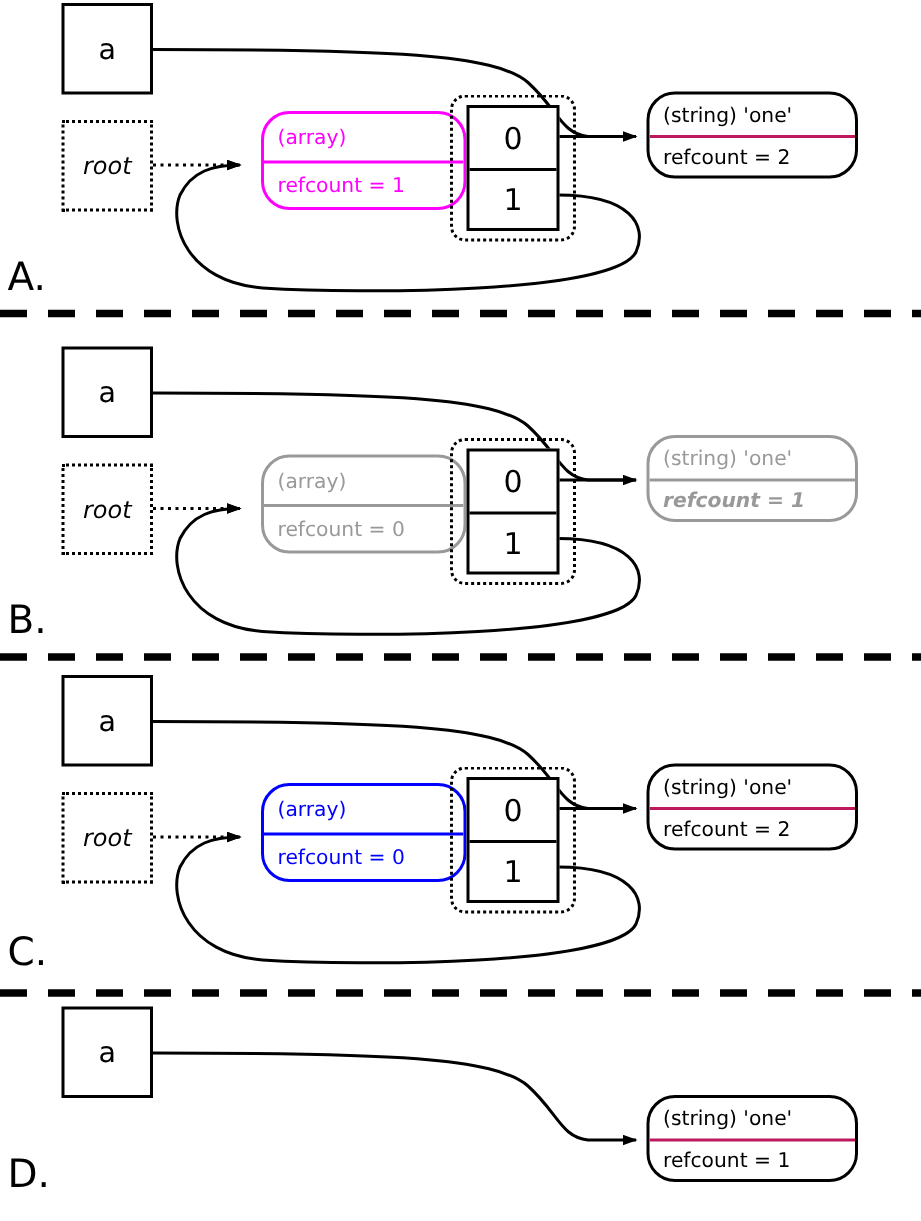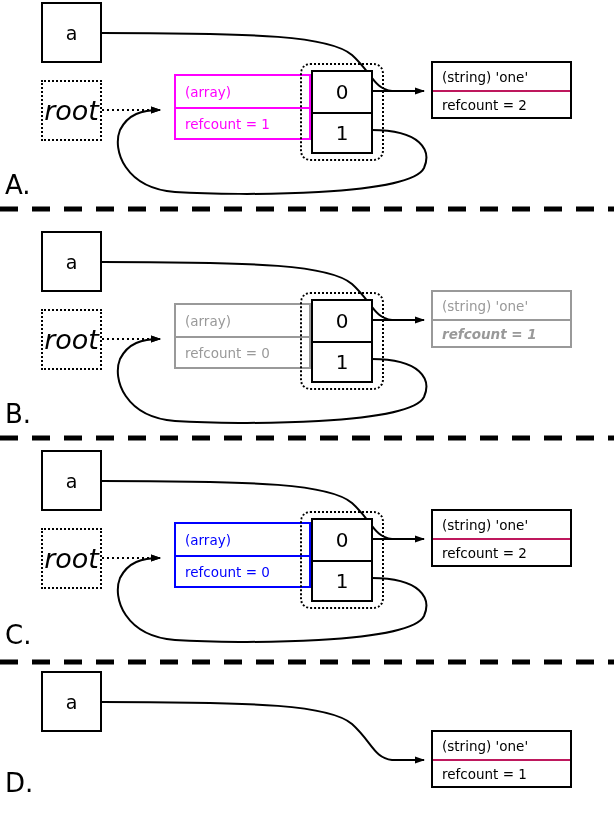--- a/index.html
+++ b/index.html
@@ -38,29 +38,29 @@
     color: #000;
   }
   .root-box {
     position: absolute;
     border: 2px dotted #000;
     background: #fff;
     display: flex;
     align-items: center;
     justify-content: center;
     box-sizing: border-box;
-    font-size: 27px;
+    font-size: 16px;
     font-style: italic;
     color: #000;
   }
   .zval {
     position: absolute;
     box-sizing: border-box;
     border: 2px solid #000;
-    border-radius: 0;
+    border-radius: 19px;
     background: #fff;
     overflow: hidden;
   }
   .zval .row {
     box-sizing: border-box;
     height: 50%;
     display: flex;
     align-items: center;
     padding-left: 9px;
     font-size: 13.5px;

